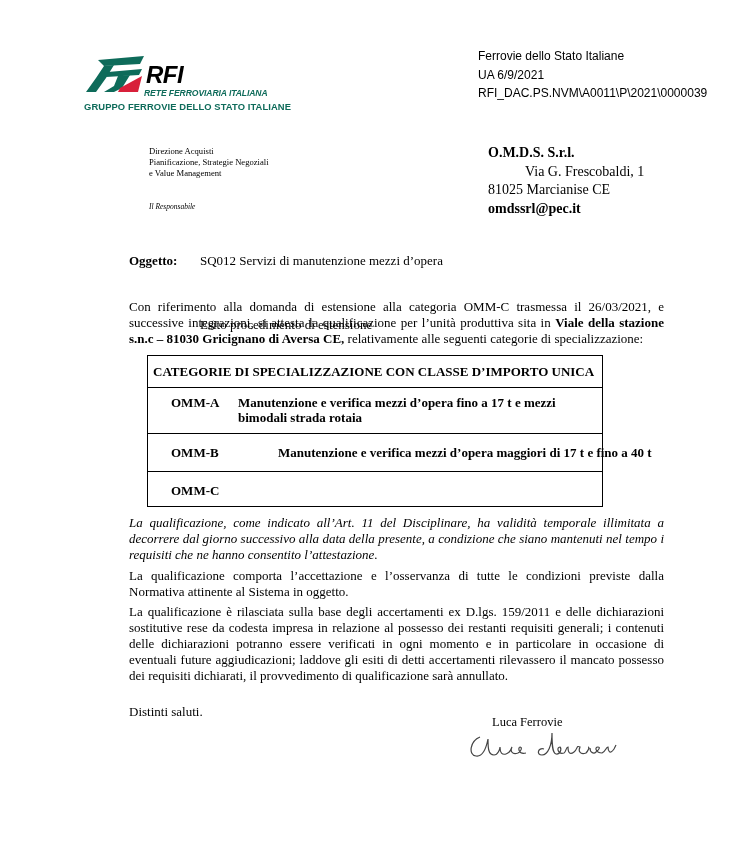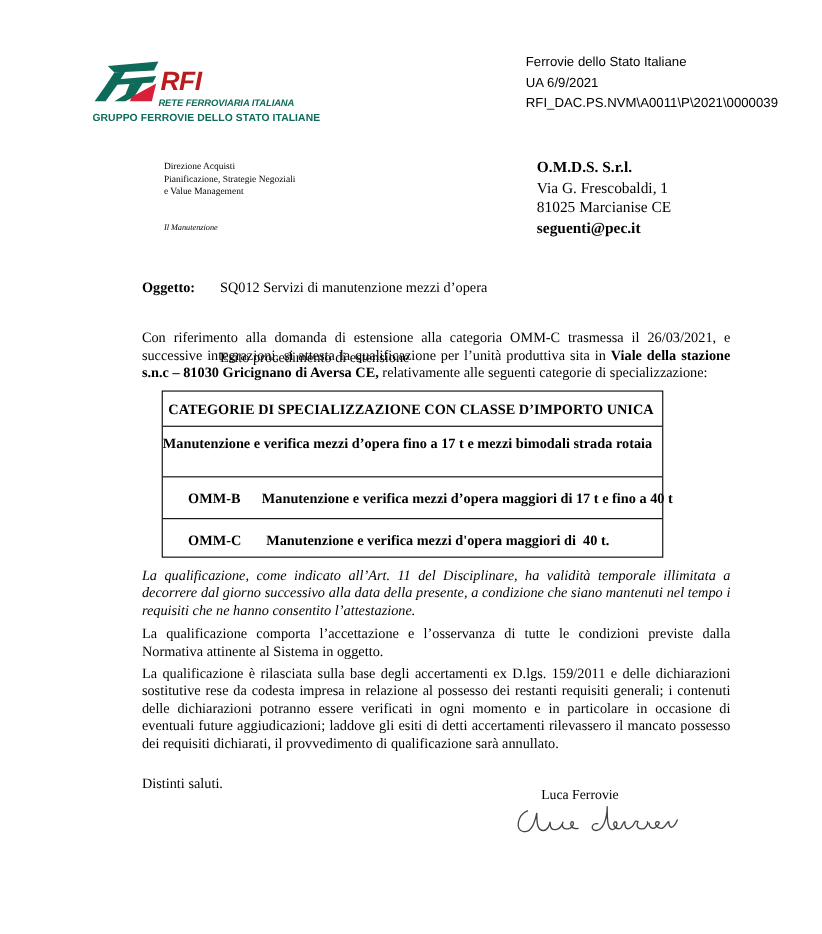--- a/index.html
+++ b/index.html
@@ -4,41 +4,41 @@
   <style>
     * { box-sizing: border-box; margin: 0; padding: 0; }
     html, body { width: 747px; height: 849px; background: #ffffff; overflow: hidden; }
     body { position: relative; font-family: "Liberation Serif", "DejaVu Serif", serif; color: #000; }
 
     .abs { position: absolute; }
 
     
     #logo { left: 84px; top: 52px; width: 230px; height: 66px; }
     #logo svg { position: absolute; left: 0; top: 0; }
-    .logo-rfi { position: absolute; left: 62px; top: 11px; font-family: "Liberation Sans", sans-serif; font-weight: bold; font-style: italic; font-size: 24px; color: #b91c1c; letter-spacing: -0.5px; line-height: 1; }
+    .logo-rfi { position: absolute; left: 62px; top: 11px; font-family: "Liberation Sans", sans-serif; font-weight: bold; font-style: italic; font-size: 24px; color: #000000; letter-spacing: -0.5px; line-height: 1; }
     .logo-rete { position: absolute; left: 60px; top: 37px; font-family: "Liberation Sans", sans-serif; font-weight: bold; font-style: italic; font-size: 8.6px; color: #0e6b5a; letter-spacing: -0.1px; white-space: nowrap; line-height: 1; }
     .logo-gruppo { position: absolute; left: 0; top: 50px; font-family: "Liberation Sans", sans-serif; font-weight: bold; font-size: 9.4px; color: #0e6b5a; letter-spacing: 0.1px; white-space: nowrap; line-height: 1; text-align: center; }
 
     
     .proto { left: 478px; font-family: "Liberation Sans", sans-serif; font-size: 12px; line-height: 18px; white-space: nowrap; }
     #proto-1 { top: 47px; }
     #proto-2 { top: 66px; }
     #proto-3 { top: 84px; }
 
     
     .sender { left: 149px; font-size: 8.6px; line-height: 11px; white-space: nowrap; }
     #sender-1 { top: 146px; }
     #sender-2 { top: 157px; }
     #sender-3 { top: 168px; }
     #sender-resp { left: 149px; top: 202px; font-size: 7.5px; font-style: italic; white-space: nowrap; }
 
     
     .recip { left: 488px; font-size: 14px; line-height: 18px; white-space: nowrap; text-align: center; }
     #recip-name { top: 144px; font-weight: bold; }
-    #recip-addr1 { top: 163px; }
+    #recip-addr1 { top: 163px; margin-left: 37px; }
     #recip-addr2 { top: 181px; }
     #recip-pec { top: 200px; font-weight: bold; }
 
     
     #subject-label { left: 129px; top: 253px; font-size: 13px; font-weight: bold; white-space: nowrap; }
     .subject-line { left: 200px; font-size: 13px; white-space: nowrap; }
     #subject-1 { top: 253px; }
     #subject-2 { top: 269px; margin-top: 48px; }
 
     
@@ -50,21 +50,21 @@
     #closing { left: 129px; top: 704px; font-size: 13px; white-space: nowrap; }
 
     
     #cat-table { left: 147px; top: 355px; width: 456px; border: 1.3px solid #000; }
     .t-row { border-top: 1.3px solid #000; display: flex; font-weight: bold; font-size: 13px; line-height: 15px; }
     .t-row:first-child { border-top: none; }
     .t-head { height: 31px; padding: 8px 0 0 5px; white-space: nowrap; }
     .t-code { width: 90px; padding-left: 23px; flex: none; white-space: nowrap; }
     .t-desc { flex: 1; padding-right: 4px; }
     #row-a { height: 46px; padding-top: 7px; }
-    #row-b { height: 38px; padding-top: 11px; }
+    #row-b { height: 38px; padding-top: 11px; gap: 40px; }
     #row-c { height: 35px; padding-top: 11px; }
     #row-c .t-code { width: 94px; }
 
     
     #sig-name { left: 492px; top: 715px; font-size: 12.5px; white-space: nowrap; }
     #signature { left: 466px; top: 725px; width: 160px; height: 38px; }
   </style>
 </head>
 <body>
 
@@ -86,45 +86,45 @@
   <div class="logo-gruppo">GRUPPO FERROVIE DELLO STATO ITALIANE</div>
 </div>
 
 <div id="proto-1" class="abs proto">Ferrovie dello Stato Italiane</div>
 <div id="proto-2" class="abs proto">UA  6/9/2021</div>
 <div id="proto-3" class="abs proto">RFI_DAC.PS.NVM\A0011\P\2021\0000039</div>
 
 <div id="sender-1" class="abs sender">Direzione Acquisti</div>
 <div id="sender-2" class="abs sender">Pianificazione, Strategie Negoziali</div>
 <div id="sender-3" class="abs sender">e Value  Management</div>
-<div id="sender-resp" class="abs">Il Manutenzione</div>
+<div id="sender-resp" class="abs">Il Responsabile</div>
 
 <div id="recip-name" class="abs recip">O.M.D.S. S.r.l.</div>
 <div id="recip-addr1" class="abs recip">Via G. Frescobaldi, 1</div>
 <div id="recip-addr2" class="abs recip">81025 Marcianise CE</div>
-<div id="recip-pec" class="abs recip">seguenti@pec.it</div>
+<div id="recip-pec" class="abs recip">omdssrl@pec.it</div>
 
 <div id="subject-label" class="abs">Oggetto:</div>
 <div id="subject-1" class="abs subject-line">SQ012 Servizi di manutenzione mezzi d’opera</div>
 <div id="subject-2" class="abs subject-line">Esito procedimento di estensione</div>
 
 <div id="para-1" class="abs para"><span>Con riferimento alla domanda di estensione alla categoria OMM-C trasmessa il 26/03/2021, e successive integrazioni, si attesta la qualificazione per l’unità produttiva sita in </span><b>Viale della stazione s.n.c – 81030 Gricignano di Aversa CE,</b><span> relativamente alle seguenti categorie di specializzazione:</span></div>
 
 <div id="cat-table" class="abs">
   <div class="t-row t-head">CATEGORIE DI SPECIALIZZAZIONE CON CLASSE D’IMPORTO UNICA</div>
   <div class="t-row" id="row-a">
+    <div class="t-code">OMM-A</div>
     <div class="t-desc">Manutenzione e verifica mezzi d’opera fino a 17 t e mezzi bimodali strada rotaia</div>
   </div>
   <div class="t-row" id="row-b">
     <div class="t-code">OMM-B</div>
     <div class="t-desc" style="white-space:nowrap;">Manutenzione e verifica mezzi d’opera maggiori di 17 t e fino a 40 t</div>
   </div>
   <div class="t-row" id="row-c">
     <div class="t-code">OMM-C</div>
-    <div class="t-desc" style="white-space:pre;">Manutenzione e verifica mezzi d'opera maggiori di  40 t.</div>
   </div>
 </div>
 
 <div id="para-2" class="abs para">La qualificazione, come indicato all’Art. 11 del Disciplinare, ha validità temporale illimitata a decorrere dal giorno successivo alla data della presente, a condizione che siano mantenuti nel tempo i requisiti che ne hanno consentito l’attestazione.</div>
 <div id="para-3" class="abs para">La qualificazione comporta l’accettazione e l’osservanza di tutte le condizioni previste dalla Normativa attinente al Sistema in oggetto.</div>
 <div id="para-4" class="abs para">La qualificazione è rilasciata sulla base degli accertamenti ex D.lgs. 159/2011 e delle dichiarazioni sostitutive rese da codesta impresa in relazione al possesso dei restanti requisiti generali; i contenuti delle dichiarazioni potranno essere verificati in ogni momento e in particolare in occasione di eventuali future aggiudicazioni; laddove gli esiti di detti accertamenti rilevassero il mancato possesso dei requisiti dichiarati, il provvedimento di qualificazione sarà annullato.</div>
 <div id="closing" class="abs">Distinti saluti.</div>
 
 <div id="sig-name" class="abs">Luca Ferrovie</div>
 <svg id="signature" class="abs" viewBox="0 0 160 38">

